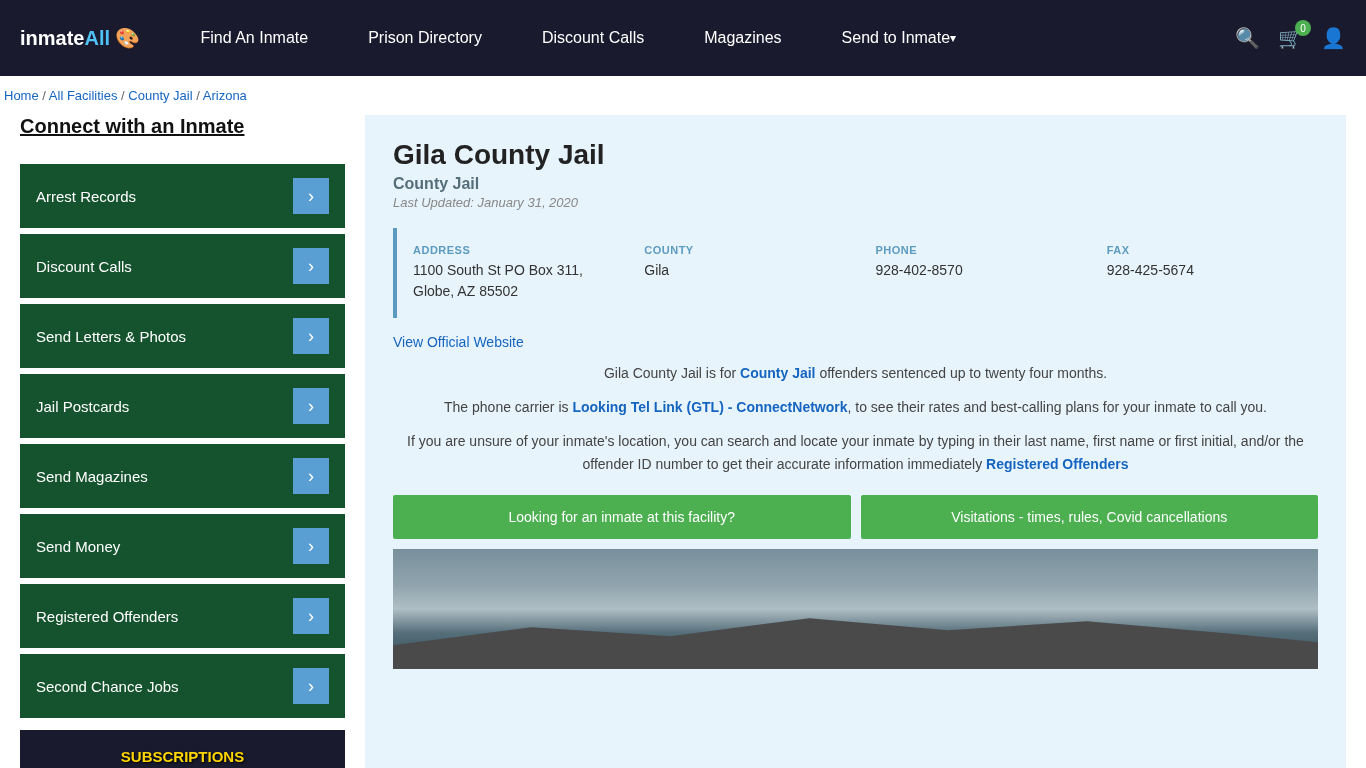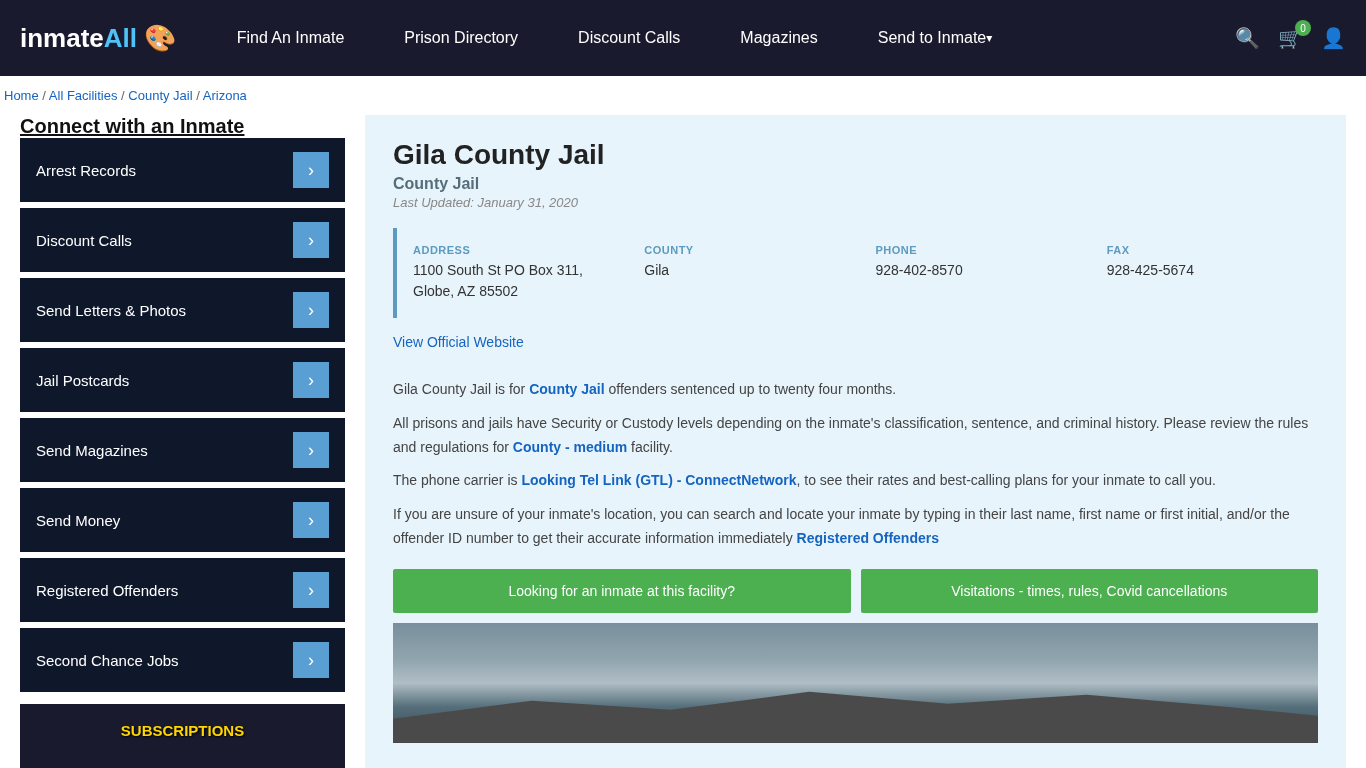--- a/index.html
+++ b/index.html
@@ -13,21 +13,21 @@
       padding: 0 20px;
       height: 76px;
     }
     .logo {
       display: flex;
       align-items: center;
       margin-right: 30px;
     }
     .logo-text {
       color: #fff;
-      font-size: 26px;
+      font-size: 20px;
       font-weight: bold;
     }
     .logo-text span { color: #4fc3f7; }
     .nav-links {
       display: flex;
       flex: 1;
       gap: 0;
       align-items: flex-end;
     }
     .nav-link {
@@ -84,28 +84,28 @@
 
     
     .sidebar {
       width: 325px;
       flex-shrink: 0;
     }
     .sidebar-title {
       font-size: 20px;
       font-weight: bold;
       text-decoration: underline;
-      margin-bottom: 0;
+      margin-bottom: 26px;
       color: #111;
     }
     .sidebar-btn {
       display: flex;
       align-items: center;
       justify-content: space-between;
-      background: #0f172a;
+      background: #14532d;
       color: #fff;
       padding: 14px 16px;
       margin-bottom: 6px;
       cursor: pointer;
       border: none;
       width: 100%;
       font-size: 15px;
       font-weight: 500;
       text-align: left;
     }
@@ -183,21 +183,22 @@
       text-transform: uppercase;
       margin-bottom: 4px;
     }
     .detail-value { font-size: 14px; color: #333; line-height: 1.5; }
     .official-link { color: #1565c0; text-decoration: none; font-size: 14px; }
 
     .facility-description {
       font-size: 14px;
       color: #444;
       line-height: 1.7;
-      margin-top: 28px;
+      margin-top: 12px;
+      text-align: center;
     }
     .facility-description p { margin-bottom: 10px; }
     .facility-description a { color: #1565c0; text-decoration: none; font-weight: bold; }
 
     .action-btns {
       display: flex;
       gap: 10px;
       margin-top: 18px;
     }
     .btn-green {
@@ -341,23 +342,20 @@
       </div>
     </div>
 
     <a href="#" class="official-link">View Official Website</a>
 
     <div class="facility-description">
       <p>
         Gila County Jail is for <a href="#">County Jail</a> offenders sentenced up to twenty four months.
       </p>
       <p>
-        All prisons and jails have Security or Custody levels depending on the inmate's classification, sentence, and criminal history. Please review the rules and regulations for <a href="#">County - medium</a> facility.
-      </p>
-      <p>
         The phone carrier is <a href="#">Looking Tel Link (GTL) - ConnectNetwork</a>, to see their rates and best-calling plans for your inmate to call you.
       </p>
       <p>
         If you are unsure of your inmate's location, you can search and locate your inmate by typing in their last name, first name or first initial, and/or the offender ID number to get their accurate information immediately <a href="#">Registered Offenders</a>
       </p>
     </div>
 
     <div class="action-btns">
       <button class="btn-green">Looking for an inmate at this facility?</button>
       <button class="btn-green">Visitations - times, rules, Covid cancellations</button>

